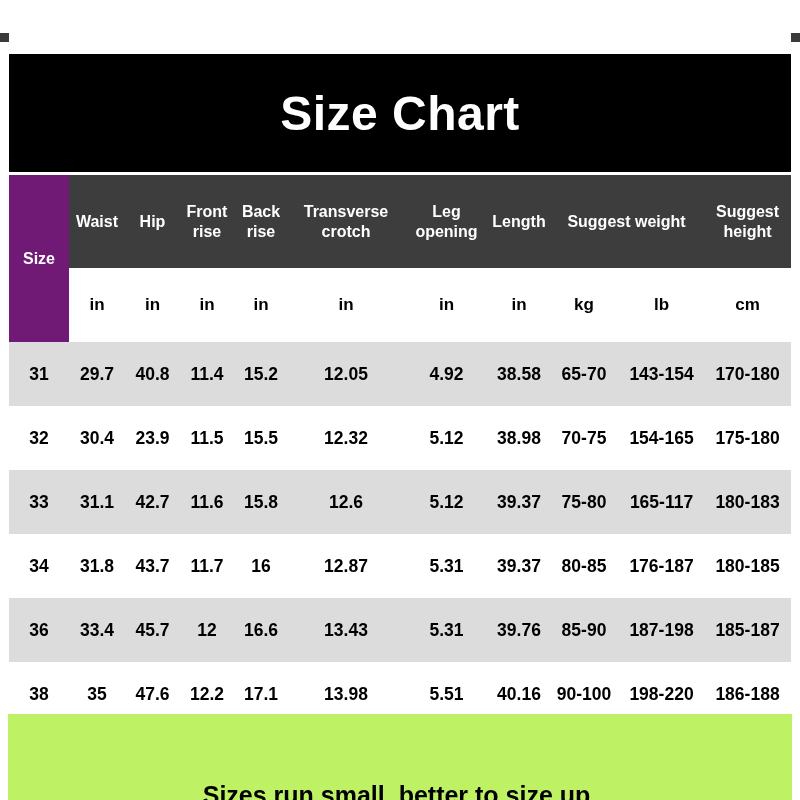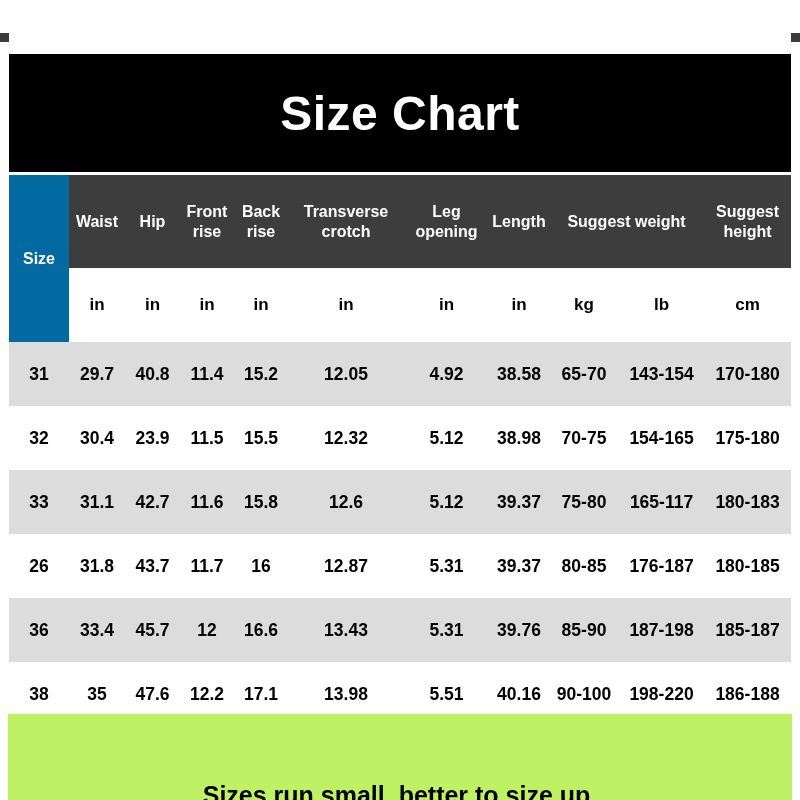--- a/index.html
+++ b/index.html
@@ -24,21 +24,21 @@
   .chart-table{
     position:absolute;left:9px;top:142px;width:782px;
     border-collapse:collapse;table-layout:fixed;
   }
   .chart-table td,.chart-table th{
     padding:0 2px;text-align:center;vertical-align:middle;
     font-weight:700;border:none;
   }
   thead tr.head-row{background:#3d3d3d;height:93px;}
   thead tr.head-row th{color:#ffffff;font-size:16px;line-height:1.25;}
-  thead th.size-head{background:#0369a1;color:#ffffff;font-size:16px;vertical-align:middle;text-align:center;}
+  thead th.size-head{background:#701a75;color:#ffffff;font-size:16px;vertical-align:middle;text-align:center;}
   thead tr.units-row{background:#ffffff;height:74px;}
   thead tr.units-row th{color:#000000;font-size:17px;}
   tbody tr{height:64px;background:#ffffff;}
   tbody tr:nth-child(odd){background:#dcdcdc;}
   tbody td{color:#000000;font-size:17.5px;}
 
   .note-band{
     position:absolute;left:8px;right:8px;top:681px;height:96px;
     background:#bef264;display:flex;align-items:flex-end;justify-content:center;
   }
@@ -132,21 +132,21 @@
         <td>11.6</td>
         <td>15.8</td>
         <td>12.6</td>
         <td>5.12</td>
         <td>39.37</td>
         <td>75-80</td>
         <td>165-117</td>
         <td>180-183</td>
       </tr>
       <tr>
-        <td>26</td>
+        <td>34</td>
         <td>31.8</td>
         <td>43.7</td>
         <td>11.7</td>
         <td>16</td>
         <td>12.87</td>
         <td>5.31</td>
         <td>39.37</td>
         <td>80-85</td>
         <td>176-187</td>
         <td>180-185</td>

